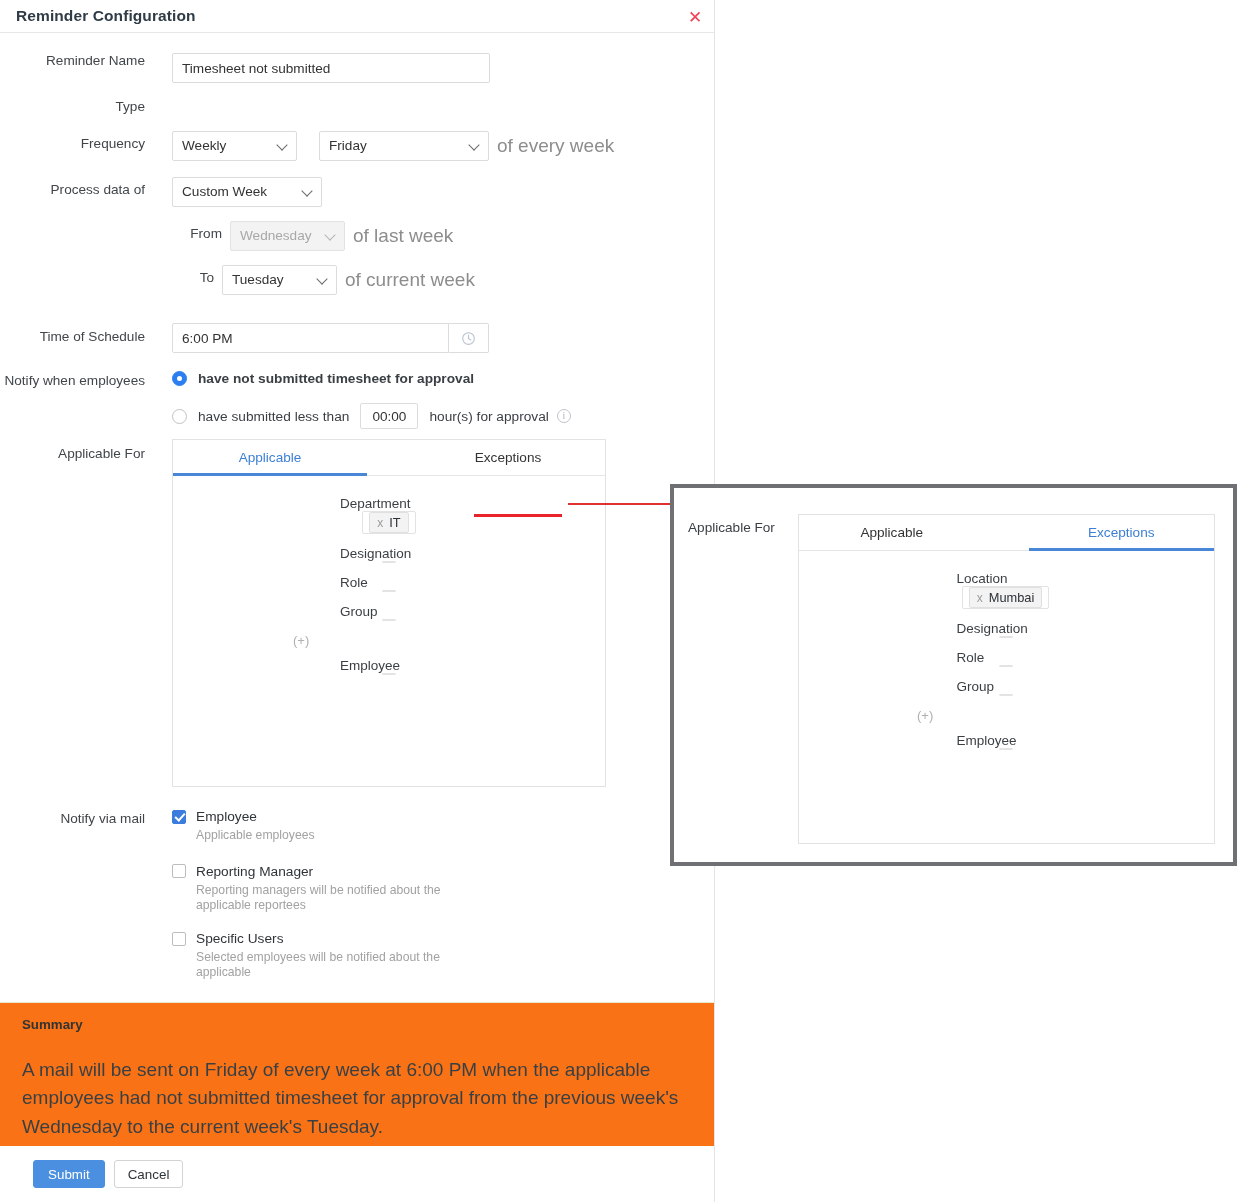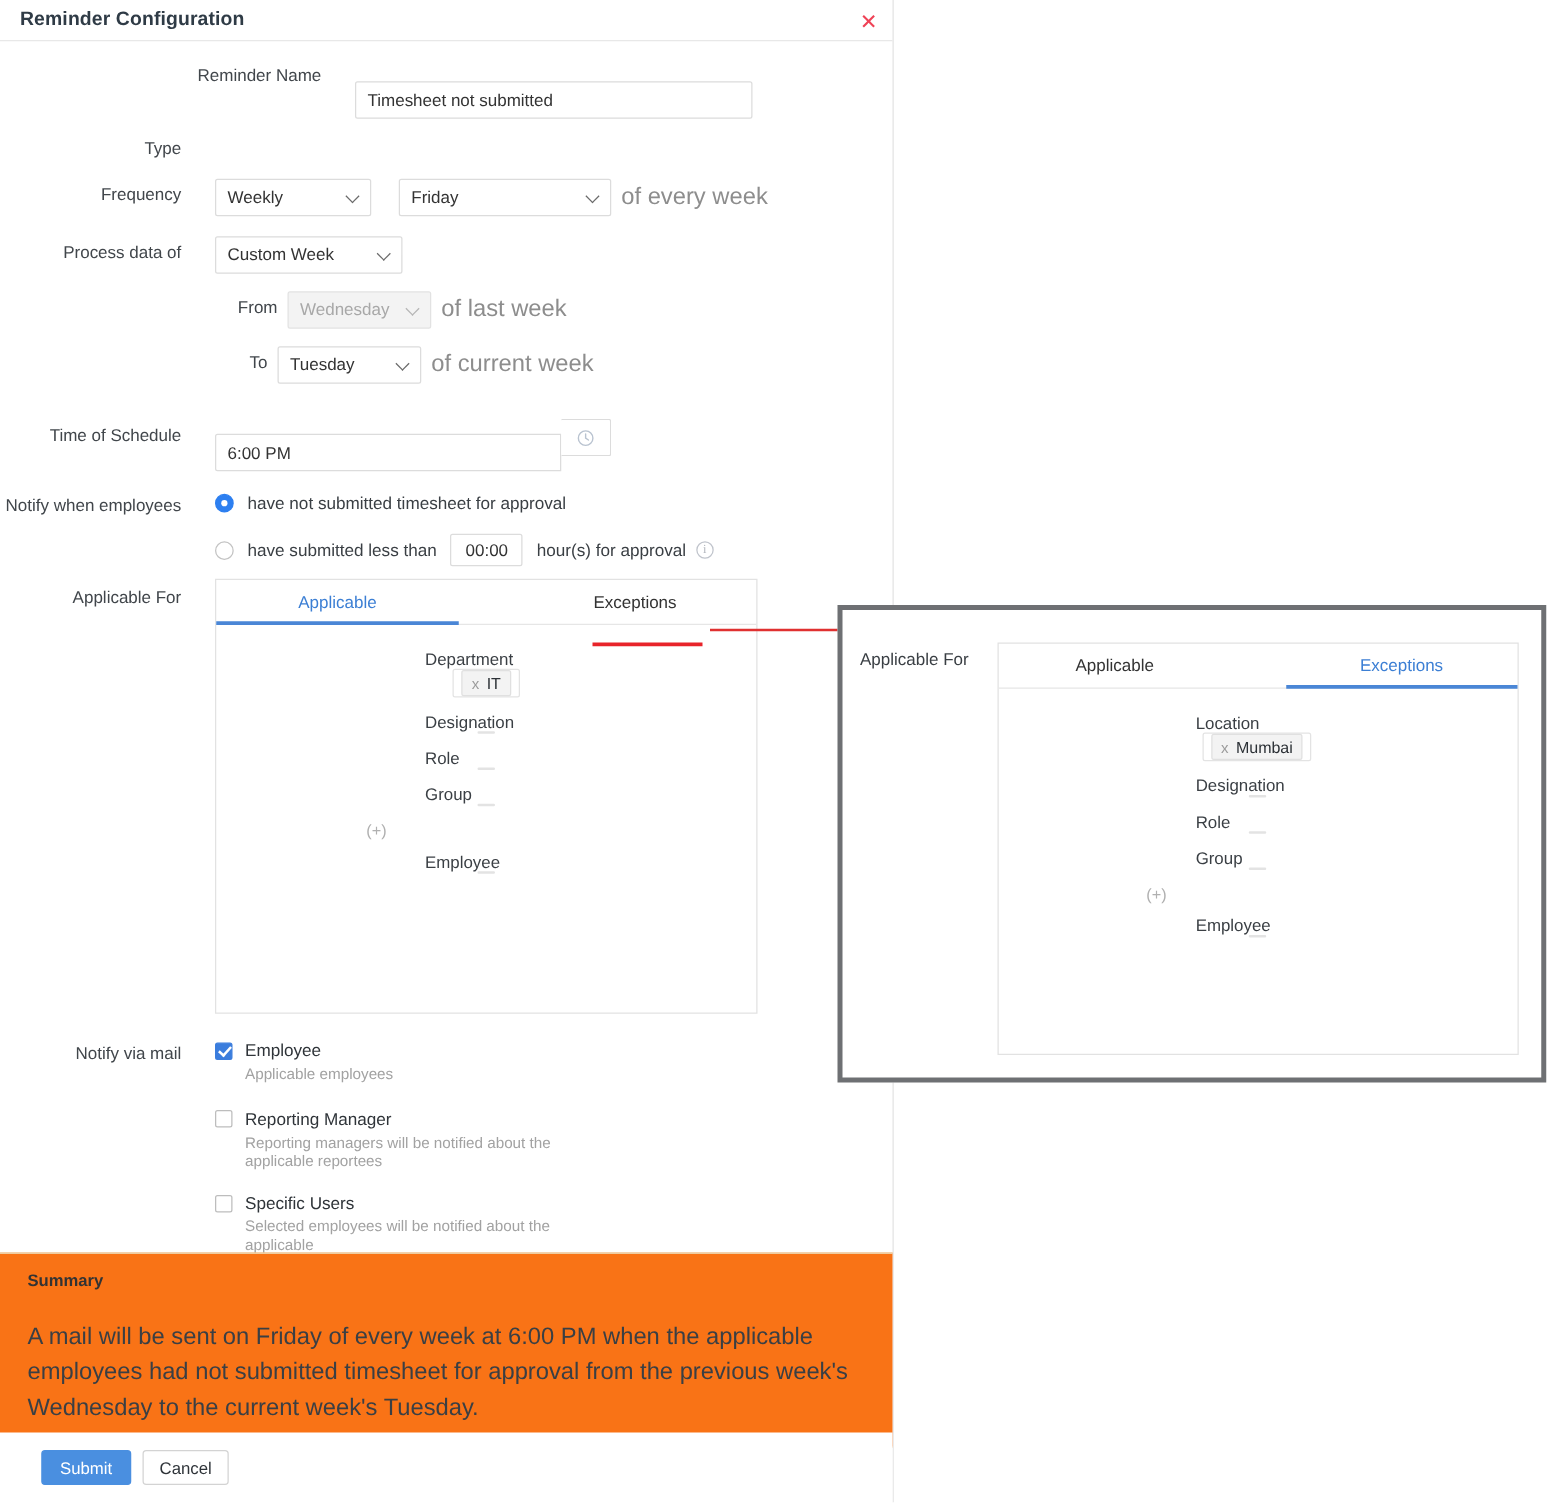--- a/index.html
+++ b/index.html
@@ -54,21 +54,20 @@
     line-height: 1.2;
   }
   .ctrl { position: relative; }
 
   .txt-input {
     border: 1px solid #dcdcdc; background:#fff;
     height: 30px; border-radius: 2px;
     font-size: 13.6px; color: #333;
     padding: 0 9px; font-family: "Liberation Sans", sans-serif;
     outline: none;
-    margin-top: 12px;
   }
   .txt-input::placeholder { color:#b3b3b3; }
 
   .sel {
     position: relative; display:inline-block;
     border: 1px solid #dcdcdc; background:#fff;
     height: 30px; border-radius: 2px;
     font-size: 13.6px; color: #333;
     line-height: 28px; padding: 0 30px 0 9px;
     cursor: pointer; white-space: nowrap;
@@ -203,21 +202,21 @@
 
   <div class="dialog">
 
     <div class="dialog-header">
       <span class="dialog-title">Reminder Configuration</span>
       <span class="close-icon">✕</span>
     </div>
 
     <div class="dialog-body">
 
-      <div class="row" style="margin-bottom:16px;justify-content:center;">
+      <div class="row" style="margin-bottom:16px;">
         <div class="lbl">Reminder Name</div>
         <div class="ctrl">
           <input class="txt-input" style="width: 318px;" value="Timesheet not submitted">
         </div>
       </div>
 
       <div class="row" style="margin-bottom:16px;">
         <div class="lbl">Type</div>
       </div>
 
@@ -277,21 +276,21 @@
               <circle cx="8" cy="8" r="6.2" fill="none" stroke="#b9c3d0" stroke-width="1.2"></circle>
               <path d="M8 4.4V8l2.4 1.6" fill="none" stroke="#b9c3d0" stroke-width="1.2" stroke-linecap="round"></path>
             </svg>
           </div>
         </div>
       </div>
 
       <div class="row" style="margin-bottom:10px;">
         <div class="lbl" style="padding-top:2px;">Notify when employees</div>
         <div class="ctrl">
-          <div class="radio-row" style="margin-bottom:17px;">
+          <div class="radio-row" style="margin-bottom:17px;font-weight:bold;">
             <span class="radio on"></span>
             <span class="radio-lbl">have not submitted timesheet for approval</span>
           </div>
           <div class="radio-row">
             <span class="radio"></span>
             <span class="radio-lbl">have submitted less than</span>
             <input class="txt-input" style="width: 58px; height: 26px; text-align: center; margin: 0px 11px; padding: 0px 4px;" value="00:00">
             <span class="radio-lbl">hour(s) for approval</span>
             <span class="info-icon">i</span>
           </div>

